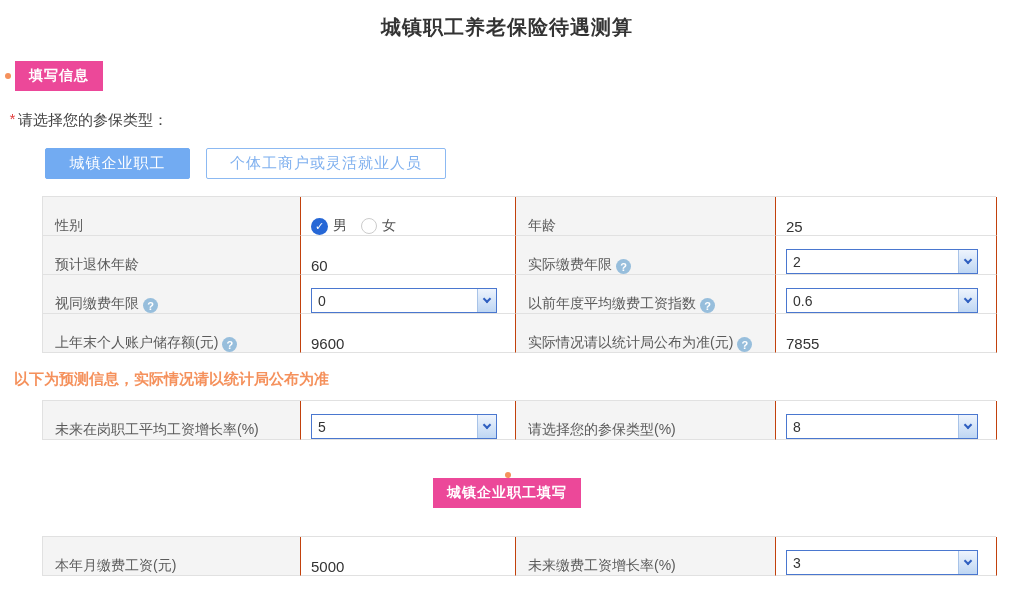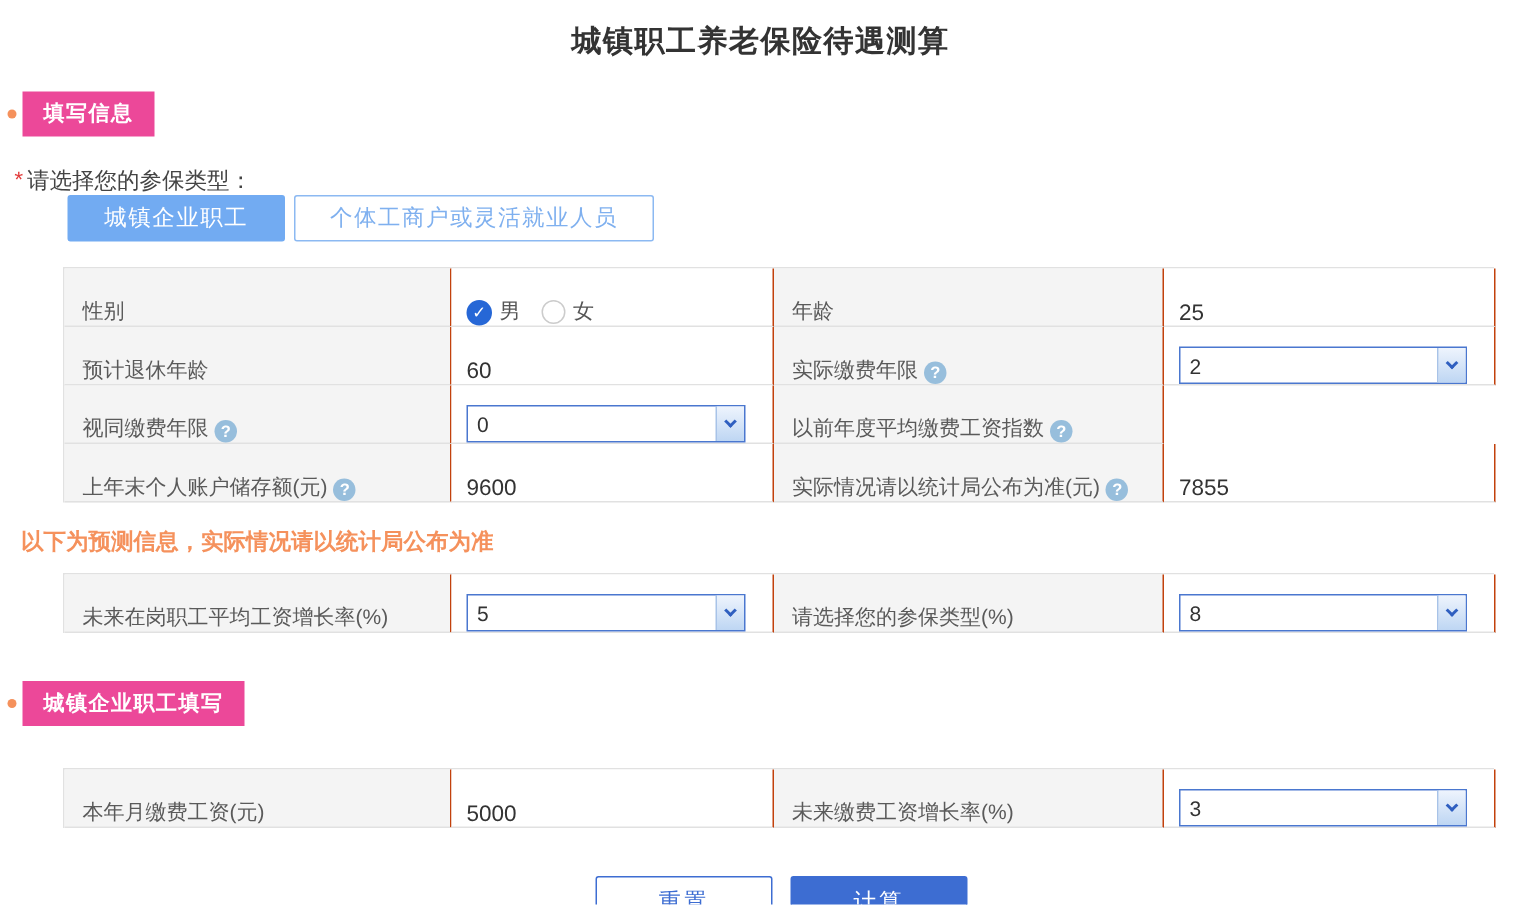--- a/index.html
+++ b/index.html
@@ -8,21 +8,21 @@
 
   .page-title { margin-top:14px; text-align:center; font-size:20px; font-weight:bold; color:#333; letter-spacing:1px; }
 
   .section-row { margin-top:20px; display:flex; align-items:center; }
   .bullet { width:6px; height:6px; border-radius:50%; background:#F5915C; margin-left:5px; margin-right:4px; }
   .badge { background:#ec4899; color:#fff; font-size:14px; font-weight:bold; padding:6px 14px; letter-spacing:1px; }
 
   .type-label { margin-top:20px; margin-left:8px; font-size:15px; color:#444;font-family:Liberation Mono, monospace; }
   .type-label .req { color:#e23c3c; margin-right:1px; }
 
-  .type-buttons { margin-top:0; margin-left:45px; display:flex; gap:6px; }
+  .type-buttons { margin-top:18px; margin-left:45px; display:flex; gap:16px; }
   .type-btn { height:31px; display:flex; align-items:center; justify-content:center;
     font-size:15px; letter-spacing:1px; border-radius:2px; cursor:pointer; }
   .type-btn.selected { width:145px; background:#72ABF2; color:#fff; border:1px solid #72ABF2; }
   .type-btn.outline { width:240px; background:#fff; color:#7FB0EF; border:1px solid #8CB9F2; }
 
   .form-table { margin-left:42px; width:954px; border-top:1px solid #e1e1e1; border-left:1px solid #e1e1e1; }
   .t1 { margin-top:17px; }
   .t2 { margin-top:11px; }
   .t3 { margin-top:28px; }
   .trow { display:grid; grid-template-columns:258px 215px 260px 221px; }
@@ -125,20 +125,28 @@
         <span class="sval">0</span>
         <span class="arrow">
             <span class="chev"></span>
           </span>
       </div>
     </div>
     <div class="cell lab">
       <span>以前年度平均缴费工资指数</span>
       <span class="help">?</span>
     </div>
+    <div class="cell val">
+      <div class="select">
+        <span class="sval">0.6</span>
+        <span class="arrow">
+            <span class="chev"></span>
+          </span>
+      </div>
+    </div>
   </div>
   <div class="trow">
     <div class="cell lab">
       <span>上年末个人账户储存额(元)</span>
       <span class="help">?</span>
     </div>
     <div class="cell val">9600</div>
     <div class="cell lab">
       <span>实际情况请以统计局公布为准(元)</span>
       <span class="help">?</span>
@@ -169,21 +177,21 @@
       <div class="select">
         <span class="sval">8</span>
         <span class="arrow">
             <span class="chev"></span>
           </span>
       </div>
     </div>
   </div>
 </div>
 
-<div class="section-row" style="margin-top:32px;">
+<div class="section-row" style="margin-top:32px;flex-direction:column;">
   <span class="bullet"></span>
   <span class="badge">城镇企业职工填写</span>
 </div>
 
 <div class="form-table t3">
   <div class="trow">
     <div class="cell lab">
         <span>本年月缴费工资(元)</span>
       </div>
     <div class="cell val">5000</div>

